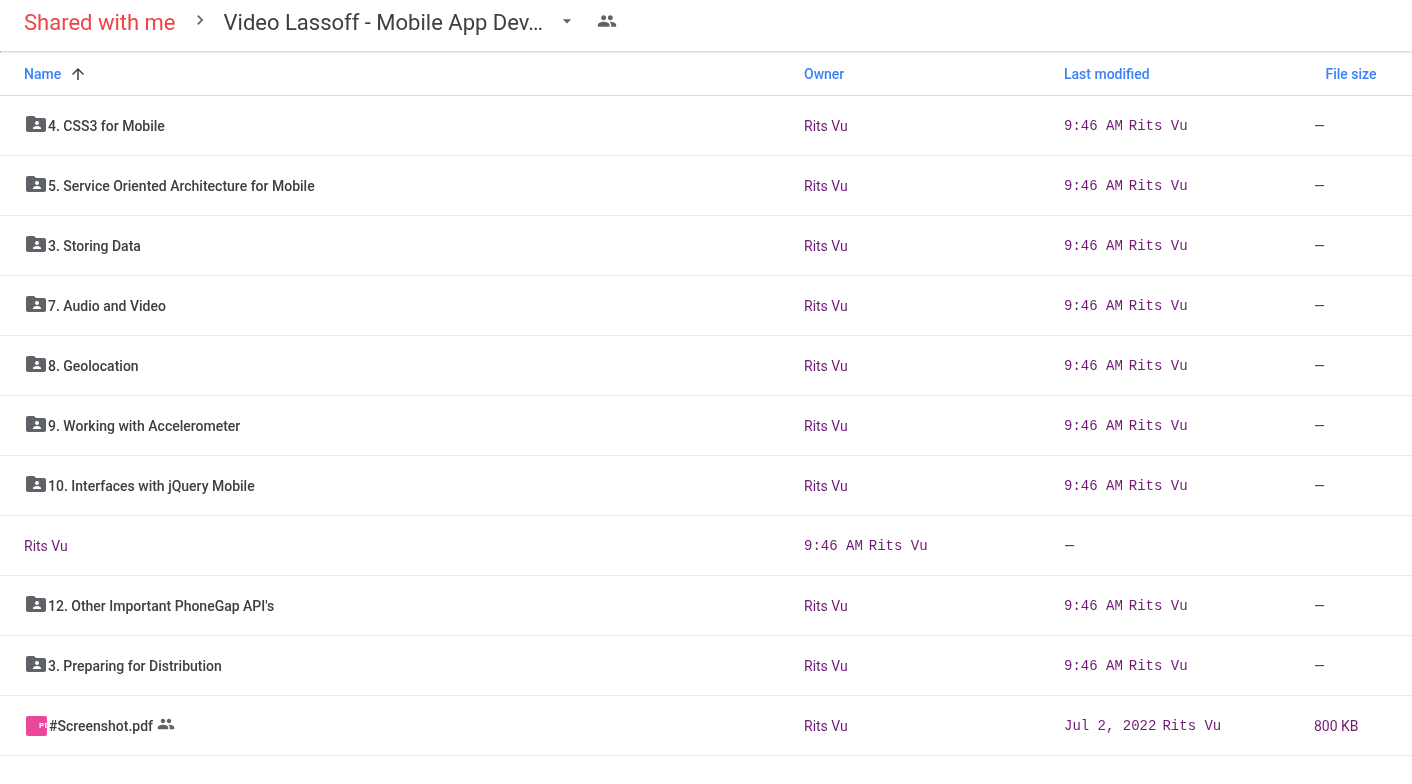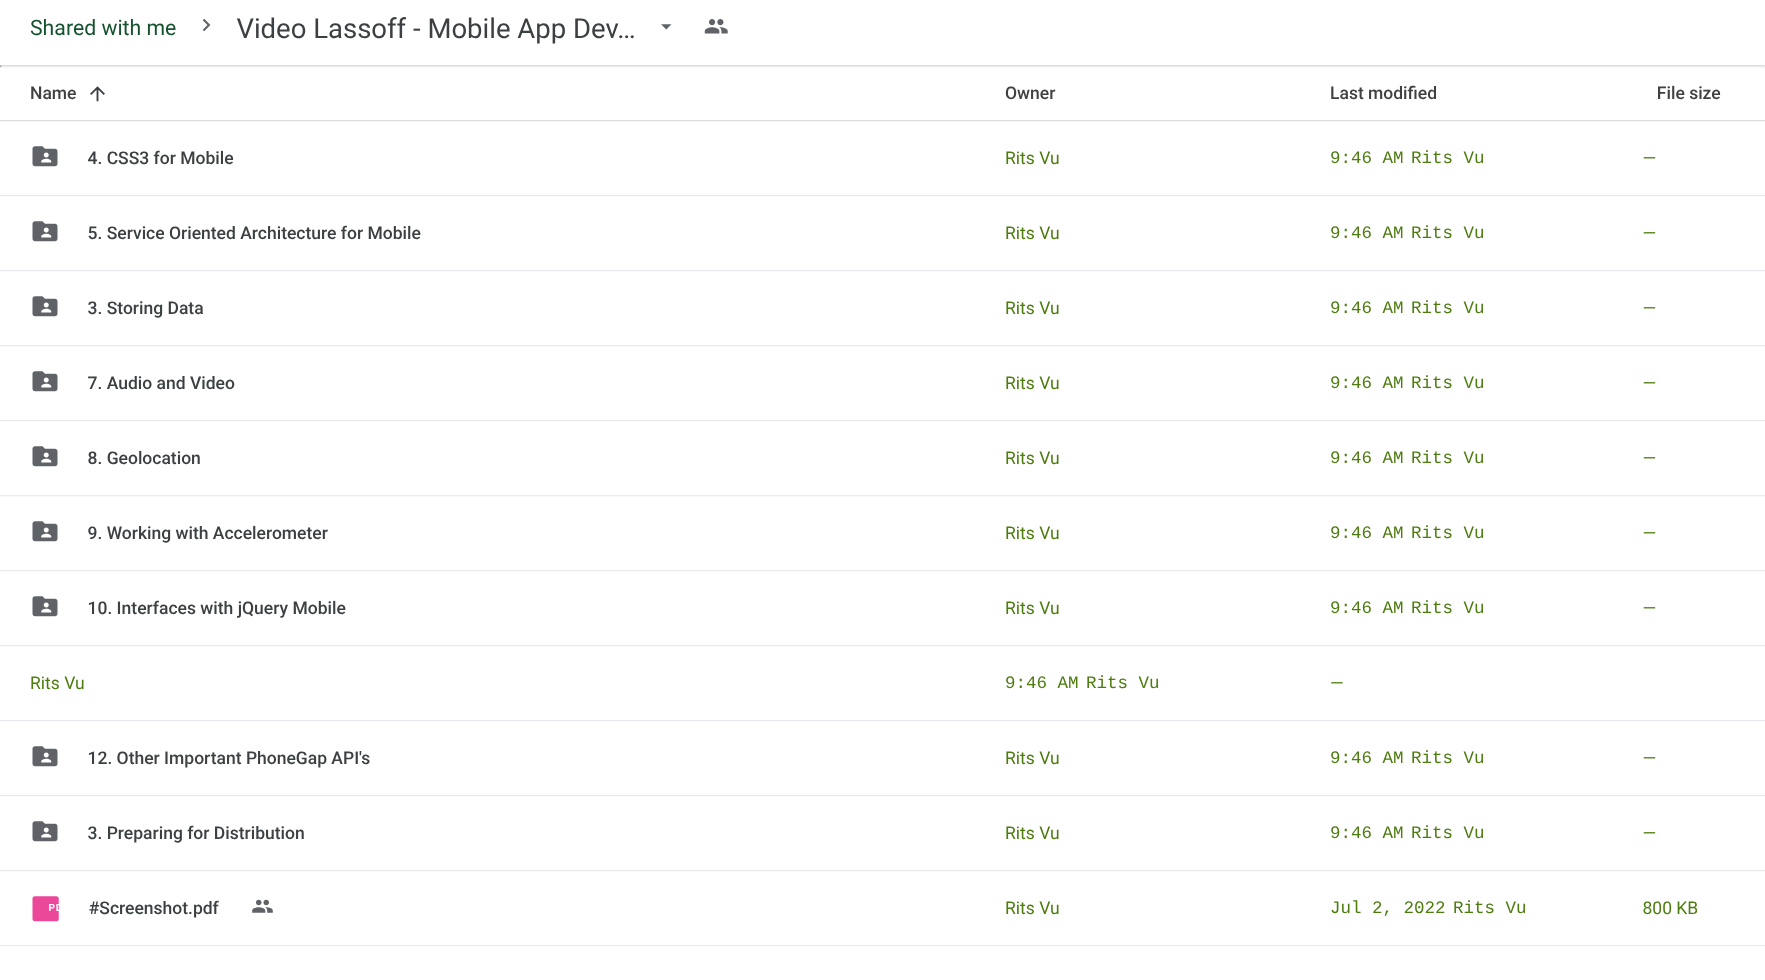--- a/index.html
+++ b/index.html
@@ -11,22 +11,22 @@
     background: #fff;
   }
   .container { width: 1412px; }
   .breadcrumb {
     display: flex;
     align-items: center;
     padding: 10px 24px 16px 24px;
     gap: 8px;
   }
   .breadcrumb-text {
-    font-size: 17px;
-    color: #14532d;
+    font-size: 22px;
+    color: #ef4444;
     letter-spacing: 0;
   }
   .breadcrumb-current {
     font-size: 22px;
     color: #3c4043;
     letter-spacing: 0;
     max-width: 330px;
     white-space: nowrap;
     overflow: hidden;
     text-overflow: ellipsis;
@@ -36,37 +36,37 @@
   .people-icon { color:#5f6368; margin-left:12px; }
   .divider { border-top:1px solid #dadce0; margin:0; }
   .header-row {
     display: grid;
     grid-template-columns: 780px 260px 250px 1fr;
     align-items: center;
     padding: 12px 24px;
     border-bottom:1px solid #dadce0;
     font-size:14px;
     font-weight:500;
-    color:#404040;
+    color:#3b82f6;
   }
   .name-header { display:flex; align-items:center; gap:8px; }
   .arrow-up { display:flex; align-items:center; }
   .file-row {
     display: grid;
     grid-template-columns: 780px 260px 250px 1fr;
     align-items: center;
     padding: 0 24px;
     height: 60px;
     border-bottom:1px solid #e8eaed;
     color:#3c4043;
   }
-  .name-cell { display:flex; align-items:center; gap:22px; }
+  .name-cell { display:flex; align-items:center; }
   .name-label { font-size:14px; font-weight:500; color:#3c4043; }
   .owner-cell, .modified-cell, .size-cell {
-    font-size:14px; color:#4d7c0f;
+    font-size:14px; color:#701a75;
   }
   .modified-cell { display:flex; gap:6px;font-family:Liberation Mono, monospace; }
   .size-col-header { text-align:center; }
   .size-cell { text-align:left; }
   .folder-icon { width:24px; height:24px; flex-shrink:0; color:#5f6368; }
   .pdf-icon {
     width:20px; height:20px; flex-shrink:0;
     background:#ec4899; border-radius:2px;
     display:flex; align-items:center; justify-content:center;
     color:#fff; font-size:8px; font-weight:700; letter-spacing:0.5px;

